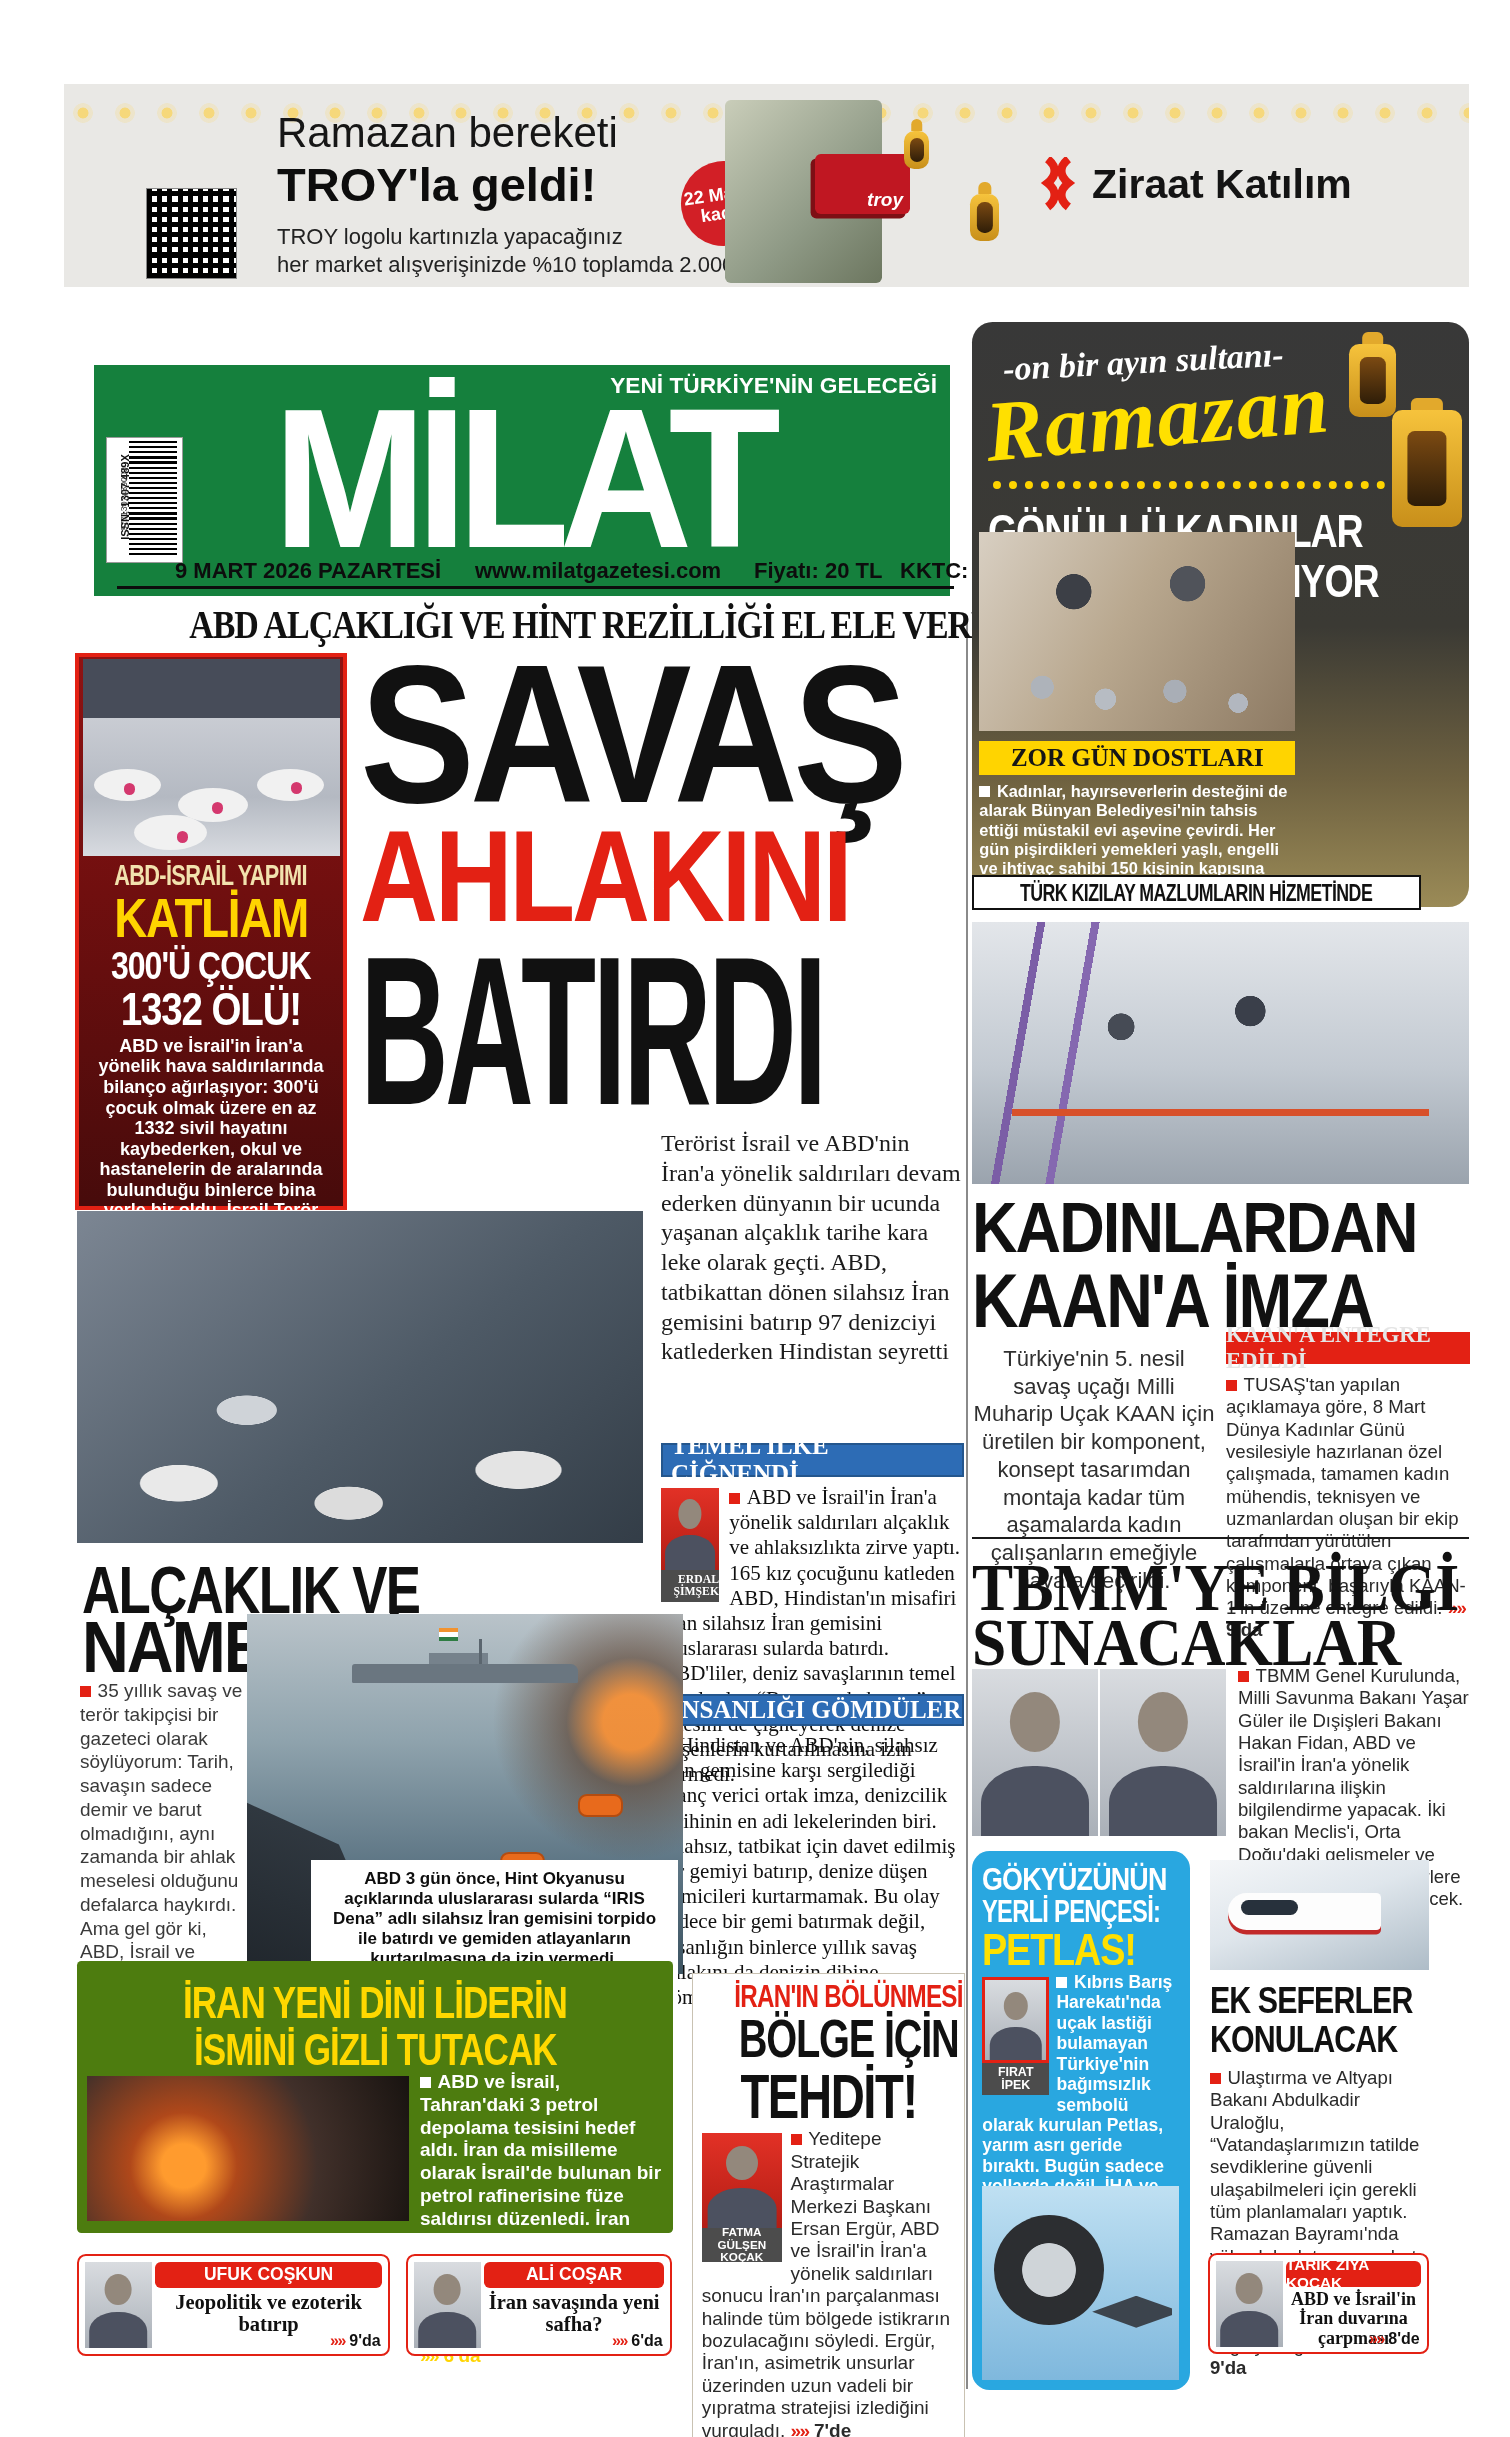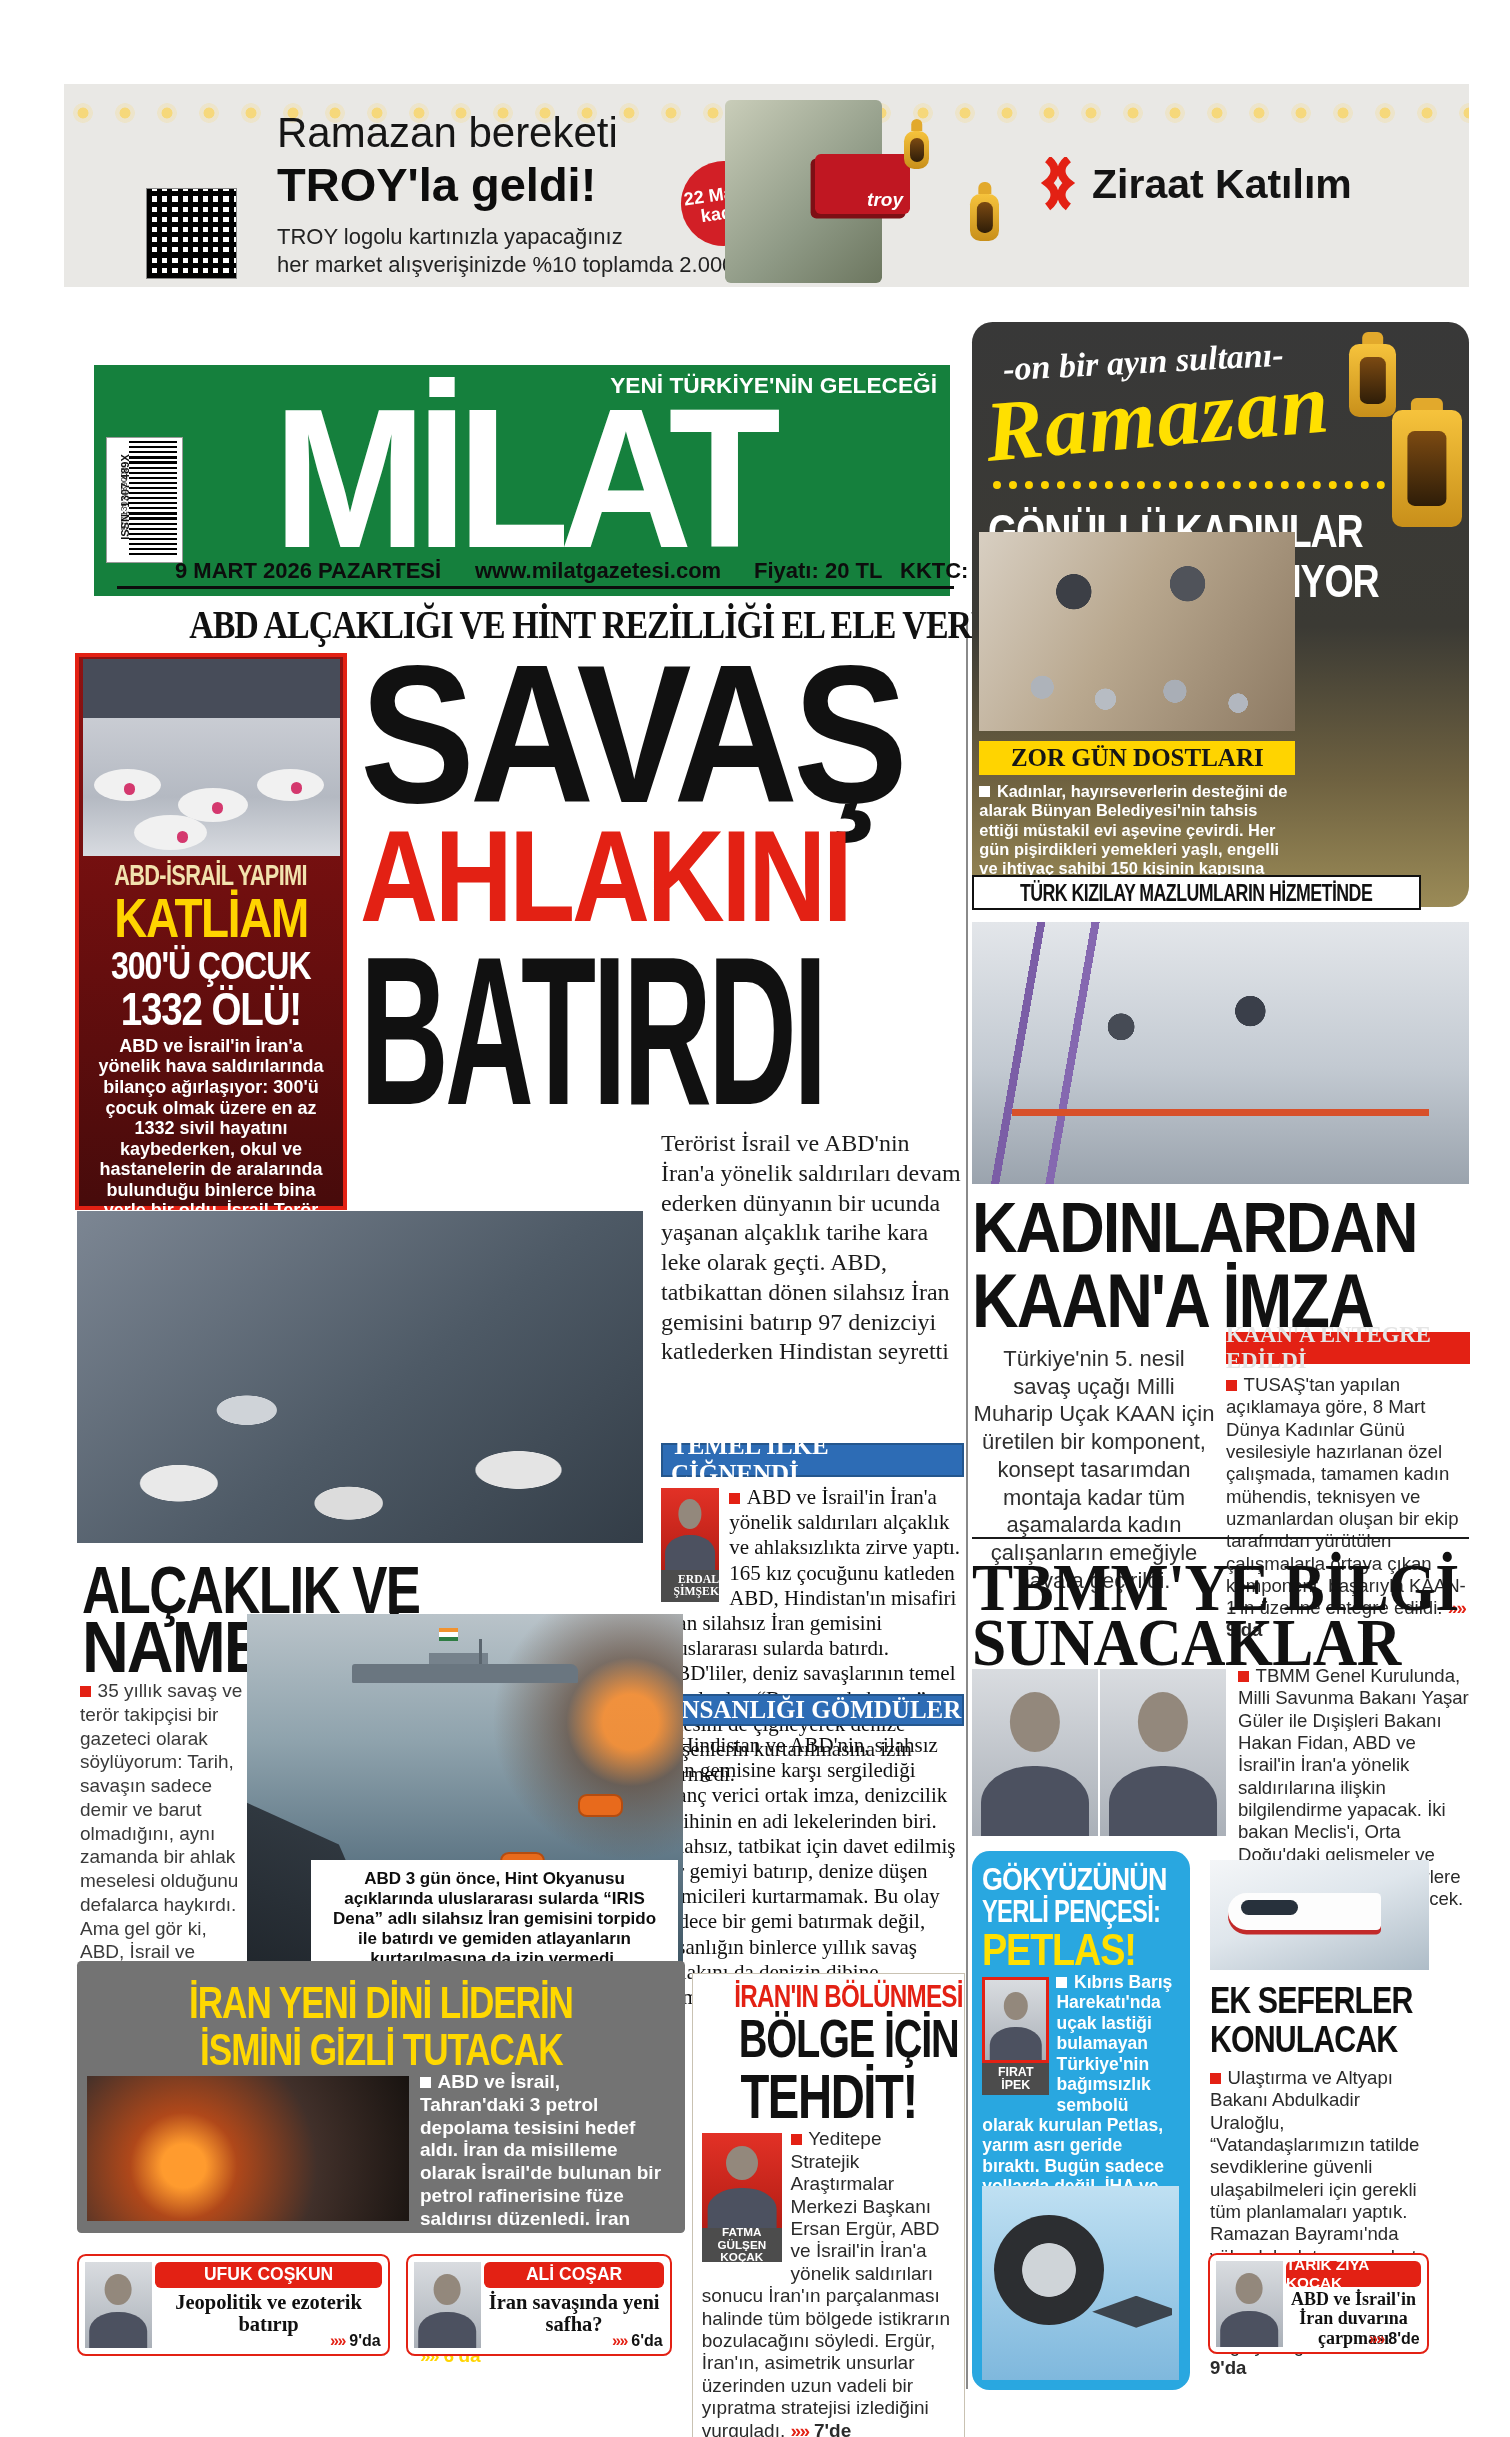--- a/index.html
+++ b/index.html
@@ -110,21 +110,21 @@
   .frigate{position:absolute;left:24%;top:14%;width:52%;height:19px;background:#6a7680;border-radius:2.9px 7.3px 1.5px 1.5px;}
   .frigate::before{content:"";position:absolute;left:34%;top:-11.7px;width:26%;height:11.7px;background:#76828c;}
   .frigate::after{content:"";position:absolute;left:56%;top:-25px;width:3.7px;height:25px;background:#5b666f;}
   .flagin{position:absolute;left:44%;top:4%;width:19px;height:12.4px;
       background:linear-gradient(#f2932f 33%,#fff 33% 66%,#2e7d43 66%);}
   .deckus{position:absolute;left:0;bottom:0;width:34%;height:58%;background:linear-gradient(200deg,#39424b,#20262c);
       clip-path:polygon(0 18%,62% 38%,100% 100%,0 100%);}
   .raft{position:absolute;width:41px;height:19px;background:#e86a1c;border-radius:8.8px;border:2.2px solid #b44c10;}
   .shipcap{left:311px;top:1860px;width:367px;background:#fff;padding:8.8px 10.2px;box-sizing:border-box;
       font-size:17px;line-height:1.18;font-weight:700;text-align:center;color:#0e0e0e;}
-  .blackbox{left:77px;top:1961px;width:596px;height:272px;background:#737373;border-radius:4.4px;color:#fff;padding-left:12px;}
+  .blackbox{left:77px;top:1961px;width:596px;height:272px;background:#4d7c0f;border-radius:4.4px;color:#fff;}
   .bb-h1{position:absolute;left:0;top:16px;width:100%;text-align:center;font-size:45px;--sx:.78;color:#ffd800;}
   .bb-h2{position:absolute;left:0;top:63px;width:100%;text-align:center;font-size:45px;--sx:.78;color:#ffd800;}
   .bb-photo{position:absolute;left:10.2px;top:115px;width:322px;height:145px;
       background:radial-gradient(circle at 30% 62%,#ff9b2e 0 9%,#b0481a 22%,#41302a 55%,#181310 100%);}
   .bb-body{position:absolute;left:343px;top:110px;width:243px;font-size:19px;line-height:1.2;font-weight:700;}
   .colcard{background:#fff;border:2.2px solid #e32114;border-radius:8.8px;box-sizing:border-box;}
   .cc-photo{position:absolute;left:5.8px;top:5.8px;width:67px;height:86px;}
   .cc-name{position:absolute;left:76px;top:5.8px;right:5.8px;height:26px;background:#e32114;border-radius:5.8px;
       color:#fff;font-weight:900;font-size:17.5px;display:flex;align-items:center;justify-content:center;}
   .cc-title{position:absolute;left:76px;top:35px;right:5.8px;text-align:center;font-weight:700;font-size:20.5px;line-height:1.08;color:#101010;}

